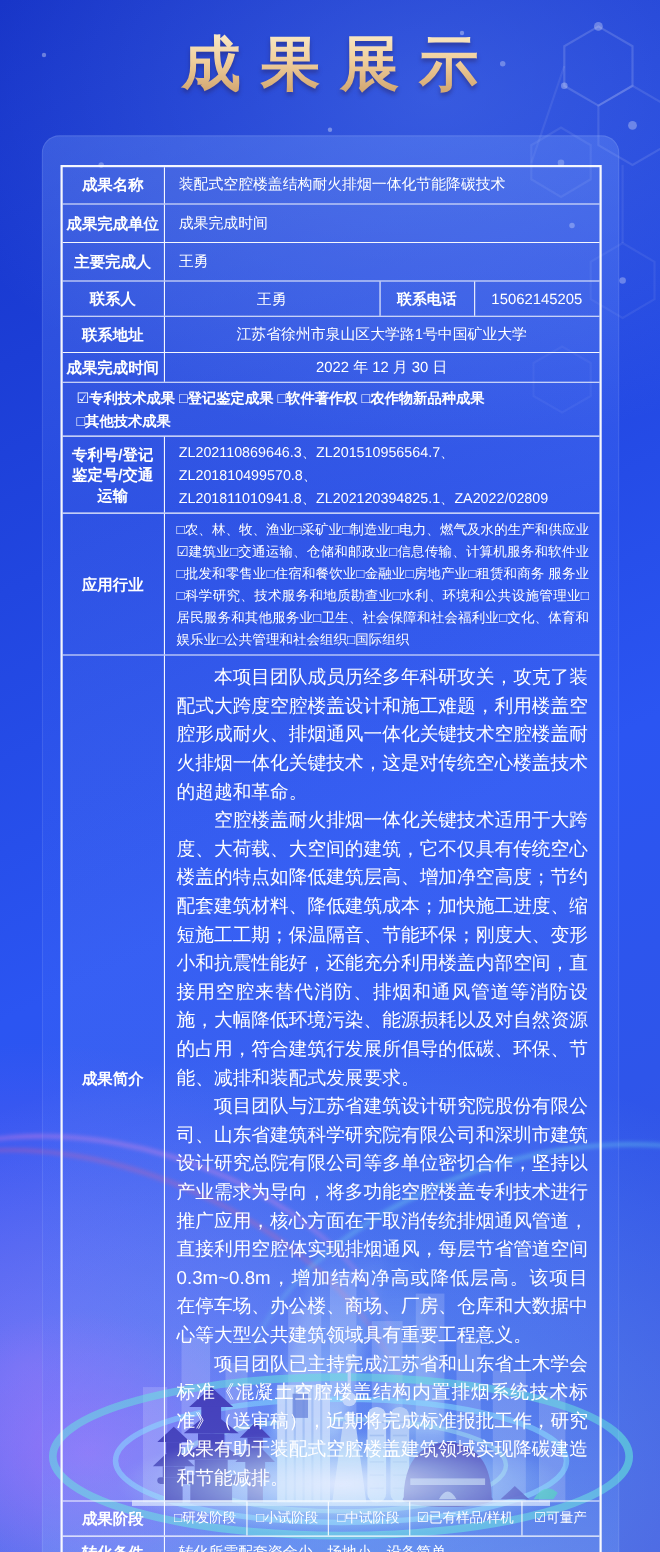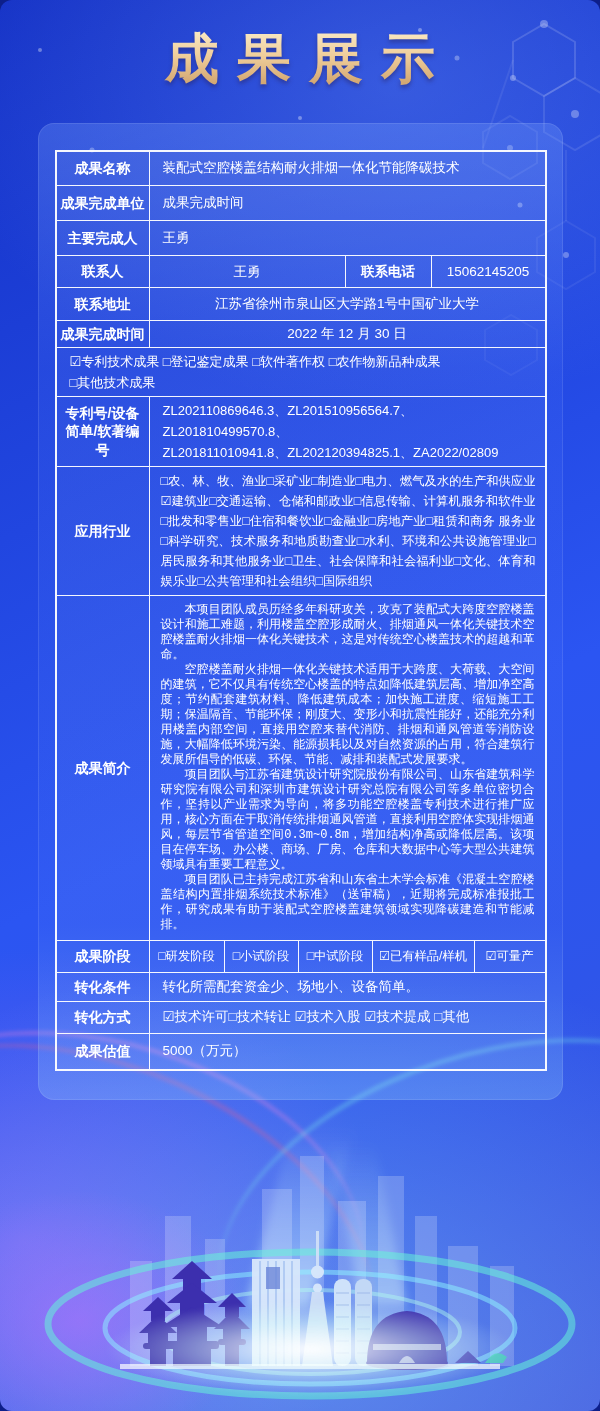--- a/index.html
+++ b/index.html
@@ -4,21 +4,20 @@
 <style>
   html,body{margin:0;padding:0;background:#0d1f8a;}
   .page{
     position:relative;width:600px;height:1411px;overflow:hidden;
     font-family:"Liberation Sans","DejaVu Sans",sans-serif;color:#ffffff;
     background:
       radial-gradient(ellipse 760px 520px at 66% 6%, rgba(130,170,255,0.28), rgba(130,170,255,0) 62%),
       radial-gradient(ellipse 900px 620px at 50% 96%, rgba(150,225,255,0.38), rgba(150,225,255,0) 65%),
       radial-gradient(ellipse 520px 420px at 4% 88%, rgba(175,110,255,0.45), rgba(175,110,255,0) 70%),
       linear-gradient(155deg,#1431c6 0%,#2146e0 32%,#2b55f2 55%,#2e55ea 74%,#3f53de 100%);
-    border-radius: 12px;
   }
   
   .title{
     position:absolute;top:14px;left:0;width:100%;height:88px;line-height:88px;
     text-align:center;font-size:54px;font-weight:700;letter-spacing:18px;text-indent:18px;
     color:#ecc48f;
     filter:drop-shadow(0 3px 2px rgba(40,30,90,0.45));
   }
   @supports ((-webkit-background-clip:text) or (background-clip:text)){
     .title{
@@ -46,26 +45,26 @@
   .cell + .cell{border-left:1.5px solid rgba(255,255,255,0.95);}
   .lab{
     width:92px;flex:none;justify-content:center;text-align:center;
     font-weight:700;font-size:14px;line-height:1.3;padding:2px 3px;
   }
   .val{flex:1;font-size:13.5px;line-height:1.4;padding:3px 8px 3px 13px;}
   .center{justify-content:center;text-align:center;padding-left:8px;}
   .preline{white-space:pre-line;}
   .h33{height:33px}.h34{height:34px}.h31{height:31px}.h32{height:32px}.h26{height:26px}
   .h28{height:28px}.h35{height:35px}
-  .typ{font-size:13px;line-height:21px;}
+  .typ{font-size:13px;line-height:21px;font-weight:bold;}
   .pat{font-size:13px;line-height:21px;}
   .ind{font-size:12.3px;line-height:20px;text-align:justify;padding:4px 9px 4px 11px;display:block;}
   .fld{font-size:12.8px;line-height:19px;}
   .intro{display:block;padding:7px 10px 7px 11px;}
-  .intro p{margin:0;font-size:12px;line-height:15px;text-indent:2em;text-align:justify;font-family:Liberation Mono, monospace;}
+  .intro p{margin:0;font-size:17px;line-height:26px;text-indent:2em;text-align:justify;}
   .contact-name{flex:none;width:196px;justify-content:center;font-size:13.5px;}
   .contact-phl{flex:none;width:86px;justify-content:center;font-weight:700;font-size:13.5px;}
   .contact-phv{flex:1;justify-content:center;font-size:13.5px;}
   .stage .opt{font-size:12.3px;justify-content:center;padding:2px 2px;text-align:center;}
   .o1{flex:none;width:75px}.o2{flex:none;width:74px}.o3{flex:none;width:74px}.o4{flex:none;width:102px}.o5{flex:1}
   
   .scene{position:absolute;left:0;bottom:0;width:600px;height:300px;z-index:1;}
   .beam{position:absolute;background:linear-gradient(to bottom,rgba(255,255,255,0),rgba(205,248,255,0.5));filter:blur(5px);}
   .beam-a{left:268px;bottom:105px;width:64px;height:175px;transform:skewX(-14deg);}
   .beam-b{left:345px;bottom:105px;width:46px;height:165px;transform:skewX(11deg);opacity:.8;}
@@ -149,21 +148,21 @@
         <div class="cell lab">成果完成时间</div>
         <div class="cell val center">2022 年 12 月 30 日</div>
       </div>
 
       <div class="row">
         <div class="cell val preline typ">☑专利技术成果  □登记鉴定成果  □软件著作权  □农作物新品种成果
 □其他技术成果</div>
       </div>
 
       <div class="row">
-        <div class="cell lab">专利号/设备简单/软著编号</div>
+        <div class="cell lab">专利号/登记鉴定号/交通运输</div>
         <div class="cell val preline pat">ZL202110869646.3、ZL201510956564.7、ZL201810499570.8、
 ZL201811010941.8、ZL202120394825.1、ZA2022/02809</div>
       </div>
 
       <div class="row">
         <div class="cell lab">应用行业</div>
         <div class="cell val ind">□农、林、牧、渔业□采矿业□制造业□电力、燃气及水的生产和供应业☑建筑业□交通运输、仓储和邮政业□信息传输、计算机服务和软件业□批发和零售业□住宿和餐饮业□金融业□房地产业□租赁和商务 服务业□科学研究、技术服务和地质勘查业□水利、环境和公共设施管理业□居民服务和其他服务业□卫生、社会保障和社会福利业□文化、体育和娱乐业□公共管理和社会组织□国际组织</div>
       </div>
 
 

